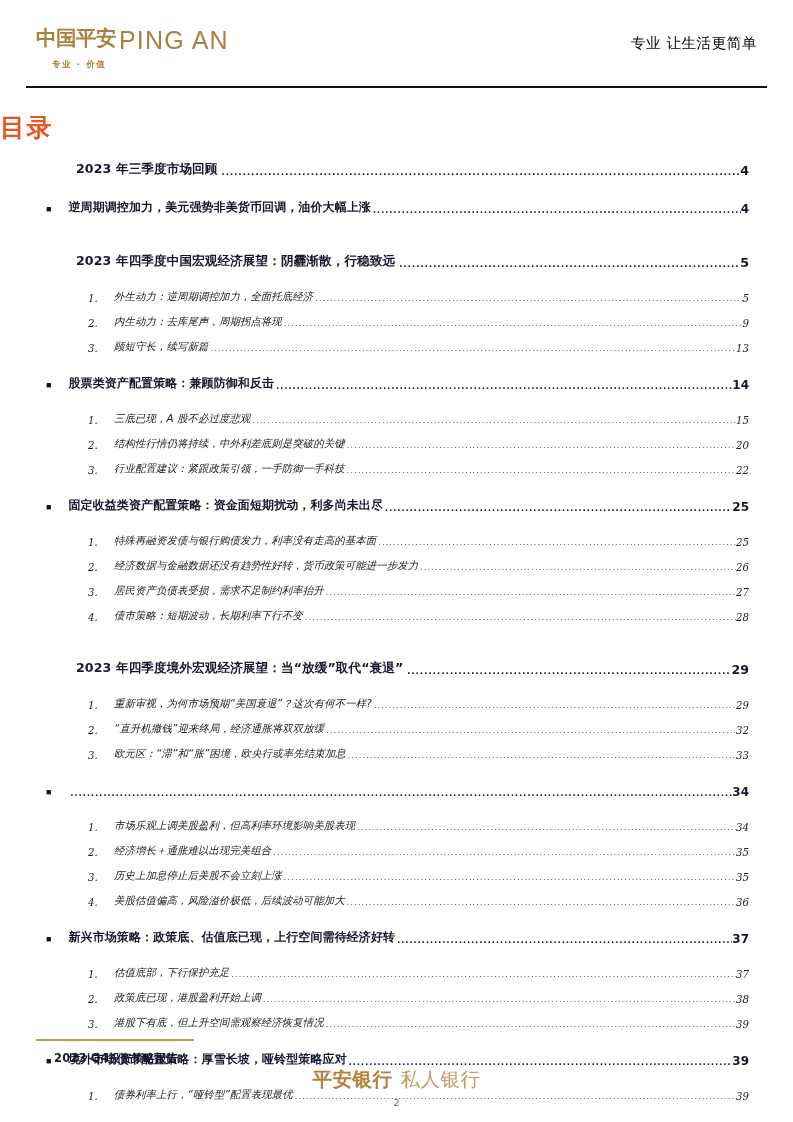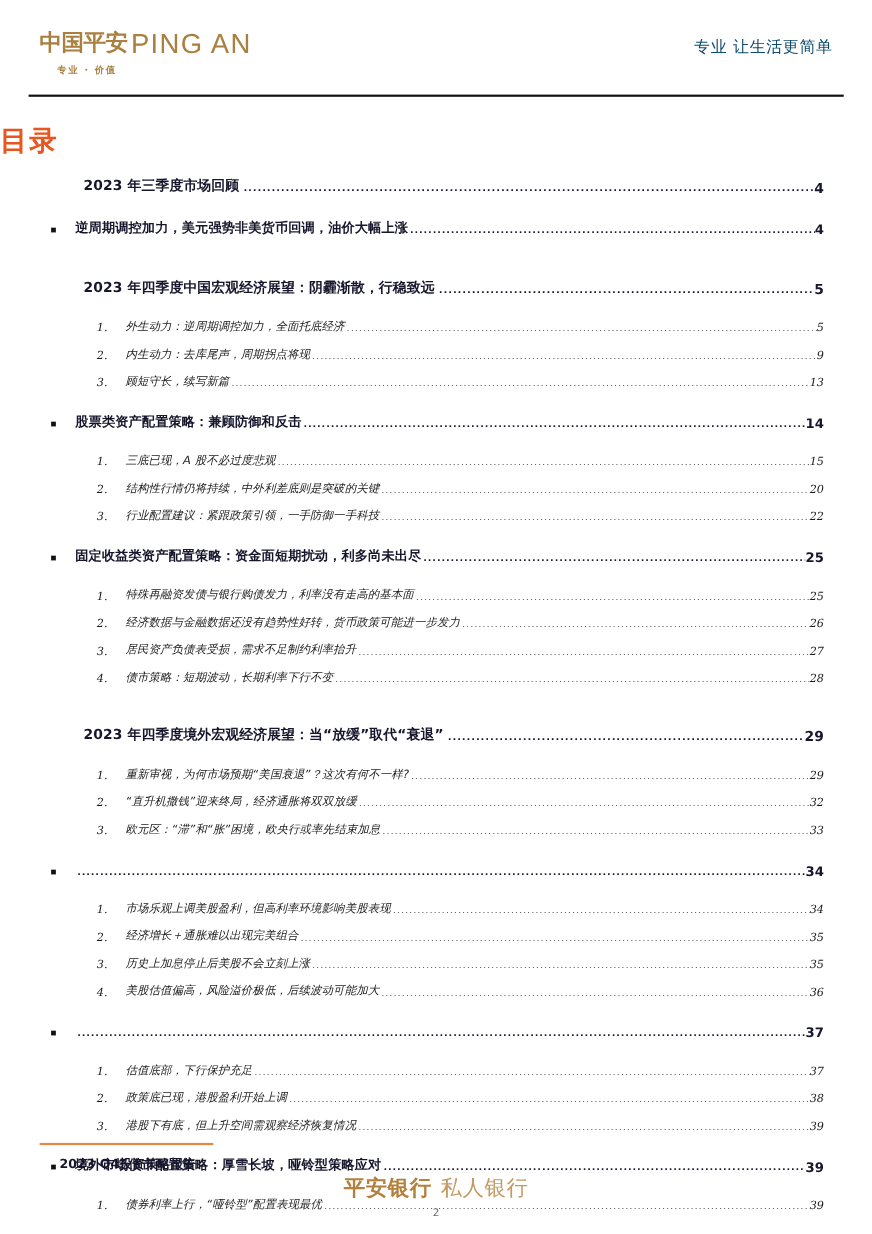--- a/index.html
+++ b/index.html
@@ -71,21 +71,21 @@
     margin-left: 16px;
     line-height: 1;
   }
 
   .header-slogan {
     position: absolute;
     right: 36px;
     top: 36px;
     font-family: "DejaVu Sans", sans-serif;
     font-size: 14.5px;
-    color: #0c4a6e;
+    color: #000000;
     letter-spacing: 0.6px;
     line-height: 1;
     text-align: right;
   }
 
   .header-rule {
     position: absolute;
     left: 26px;
     top: 86px;
     width: 741px;
@@ -488,20 +488,21 @@
       <div class="gap-lvl3"></div>
       <div class="entry lvl3 row-lvl3">
         <span class="num">4.</span>
         <span class="label">美股估值偏高，风险溢价极低，后续波动可能加大</span>
         <span class="leader">................................................................................................................................................................................................................................................................................................................................................................................................................</span>
         <span class="pg">36</span>
       </div>
       <div class="gap-lvl2"></div>
       <div class="entry lvl2 row-lvl2">
         <span class="bullet">■</span>
+        <span class="label">新兴市场策略：政策底、估值底已现，上行空间需待经济好转</span>
         <span class="leader">................................................................................................................................................................................................................................................................................................................................................................................................................</span>
         <span class="pg">37</span>
       </div>
       <div class="gap-group"></div>
       <div class="entry lvl3 row-lvl3">
         <span class="num">1.</span>
         <span class="label">估值底部，下行保护充足</span>
         <span class="leader">................................................................................................................................................................................................................................................................................................................................................................................................................</span>
         <span class="pg">37</span>
       </div>

